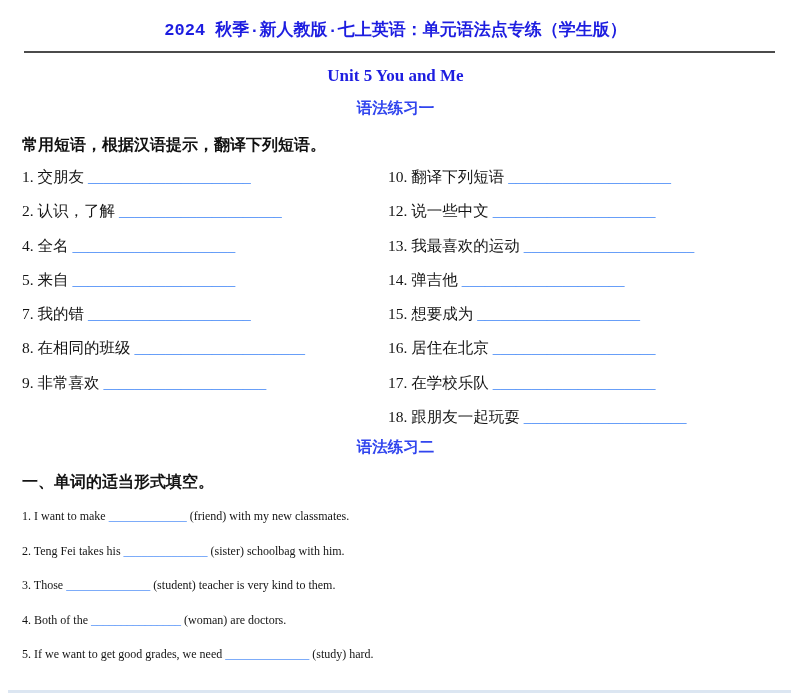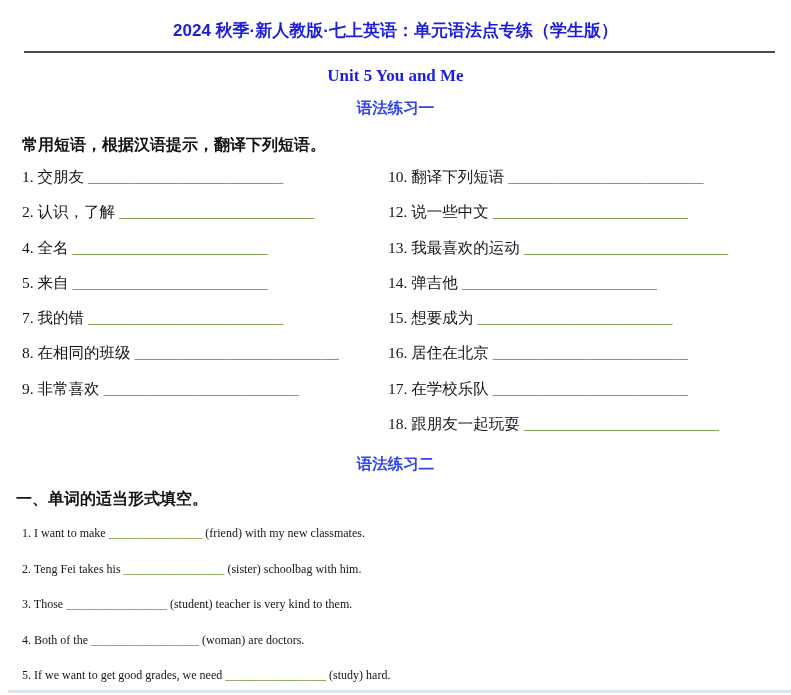--- a/index.html
+++ b/index.html
@@ -11,21 +11,21 @@
     font-family:"Liberation Serif","DejaVu Serif",serif;
     color:#141414;
   }
   .doc-title {
     padding-top:21px;
     text-align:center;
     font-weight:bold;
     font-size:17px;
     line-height:19px;
     color:#1d1de0;
-    font-family:Liberation Sans, sans-serif;
+    font-family:Liberation Mono, monospace;
   }
   .rule {
     height:0;
     border-top:2px solid #4b4b4b;
     margin:11px 16px 0 24px;
   }
   .unit-title {
     margin-top:13px;
     text-align:center;
     font-weight:bold;
@@ -35,21 +35,21 @@
   }
   .ex-heading {
     text-align:center;
     font-weight:bold;
     font-size:15.5px;
     line-height:20px;
     color:#3145ee;
     font-family:"Liberation Sans","DejaVu Sans",sans-serif;
   }
   .ex-heading.one { margin-top:13px; }
-  .ex-heading.two { margin-top:12px; }
+  .ex-heading.two { margin-top:3px; }
   .instruction {
     margin-top:16px;
     padding-left:22px;
     font-weight:bold;
     font-size:16px;
     line-height:21px;
     color:#111;
     font-family:"Liberation Sans","DejaVu Sans",sans-serif;
   }
   .phrase-grid {
@@ -59,26 +59,25 @@
   }
   .phrase-col.left  { padding-left:22px; }
   .phrase-col.right { padding-left:0px; }
   .phrase-item {
     line-height:34.3px;
     font-size:15.5px;
     white-space:nowrap;
   }
   .blank {
     letter-spacing:0;
-    color:#4d7c0f;
-    font-family:Liberation Mono, monospace;
+    color:#3b82f6;
   }
   .part-title {
     margin-top:14px;
-    padding-left:16px;
+    padding-left:22px;
     font-weight:bold;
     font-size:16px;
     line-height:21px;
     font-family:"Liberation Sans","DejaVu Sans",sans-serif;
   }
   .sentences { margin-top:7px; position:relative; z-index:1; }
   .sentence {
     padding-left:22px;
     line-height:34.5px;
     font-size:12px;

